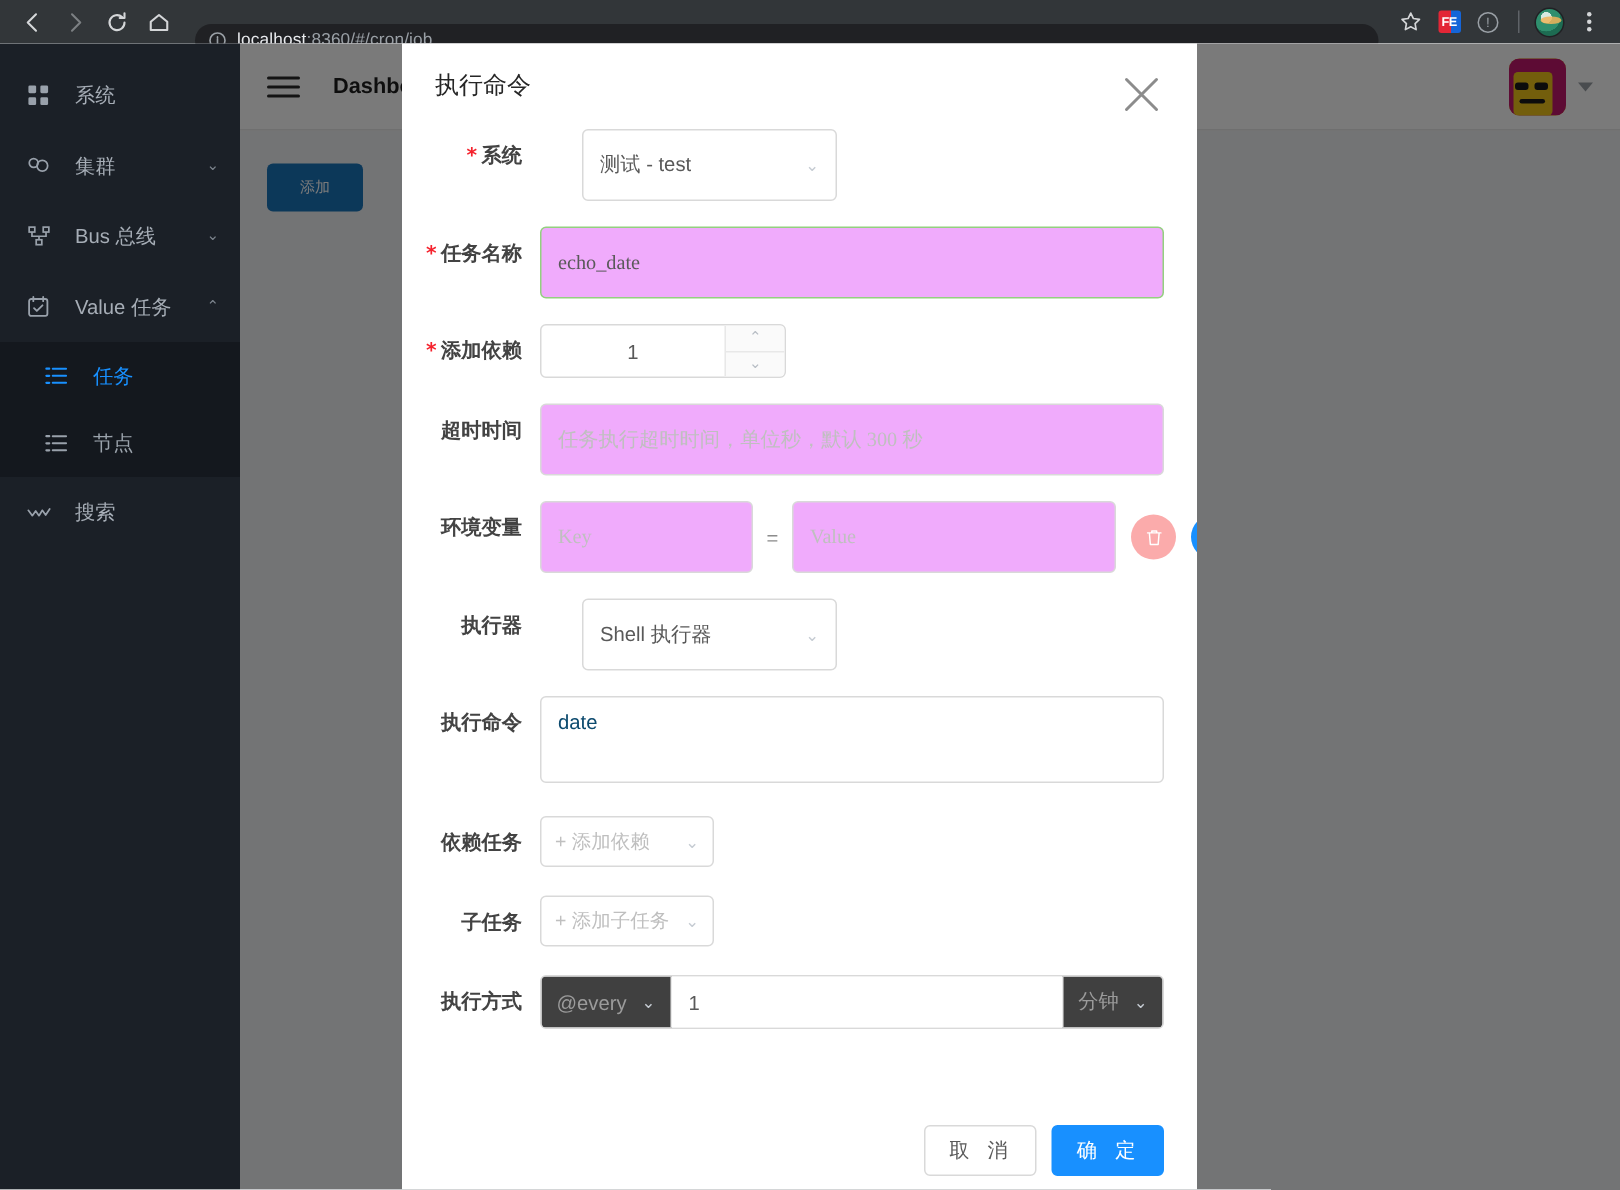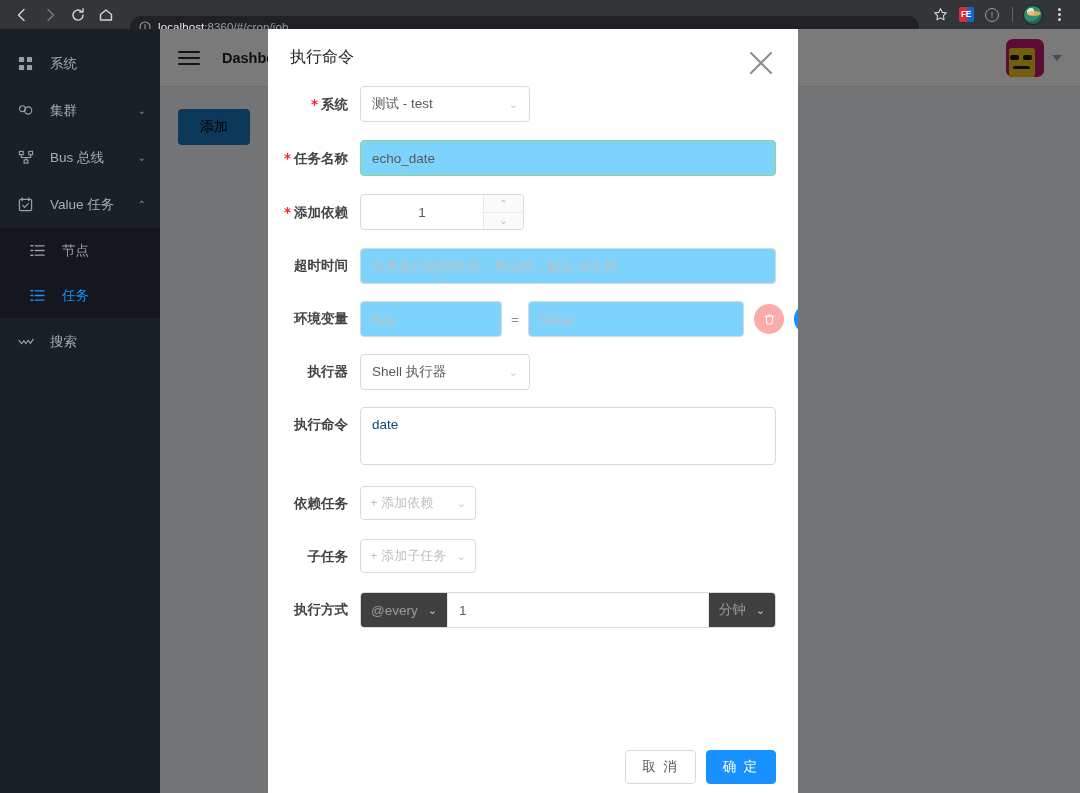--- a/index.html
+++ b/index.html
@@ -109,22 +109,22 @@
   }
   .avatar-app .eye.l { left: 4px; }
   .avatar-app .eye.r { left: 17px; }
   .avatar-app .mouth {
     position: absolute; left: 7px; top: 27px; width: 17px; height: 3px; background: #1a1a1a; border-radius: 2px;
   }
   .caret-down { width: 0; height: 0; border-left: 5px solid transparent; border-right: 5px solid transparent; border-top: 6px solid #9aa0a6; }
 
   .content { padding: 22px 18px; }
   .btn-add {
-    background: #1b75bb; color: #000000; border: none; border-radius: 4px;
-    padding: 9px 22px; font-size: 14px; font-family: inherit;
+    background: #1b75bb; color: #ffffff; border: none; border-radius: 4px;
+    padding: 9px 22px; font-size: 10px; font-family: inherit;
   }
 
   
   .mask {
     position: absolute; top: 0; left: 160px; width: 920px; height: 764px;
     background: rgba(0,0,0,0.52); z-index: 50;
   }
   .modal {
     position: absolute; top: 29px; left: 268px; width: 530px; height: 764px;
     background: #ffffff; z-index: 60;
@@ -141,31 +141,32 @@
   .form-row { display: flex; align-items: flex-start; margin-bottom: 17px; padding: 0 22px 0 0; }
   .form-label {
     width: 92px; min-width: 92px; text-align: right; padding-right: 12px;
     font-size: 13.5px; color: #434343; line-height: 36px; white-space: nowrap;
     font-weight: bold;
   }
   .form-label .req { color: #f5222d; margin-right: 3px; font-family: "DejaVu Sans", sans-serif; }
   .form-ctrl { flex: 1; }
 
   .inp {
-    width: 100%; height: 36px; border: 1px solid #d9d9d9; border-radius: 4px;
-    background: #7dd3fc; padding: 0 11px; font-size: 13.5px; color: #595959;
-    font-family: Liberation Sans, sans-serif; outline: none;
+    width: 100%; height: 48px; border: 1px solid #d9d9d9; border-radius: 4px;
+    background: #f0abfc; padding: 0 11px; font-size: 13.5px; color: #595959;
+    font-family: Liberation Serif, serif; outline: none;
   }
   .inp::placeholder { color: #bfbfbf; }
   .inp.valid { border-color: #93d07f; }
 
   .select {
-    height: 36px; border: 1px solid #d9d9d9; border-radius: 4px; background: #fff;
+    height: 48px; border: 1px solid #d9d9d9; border-radius: 4px; background: #fff;
     display: flex; align-items: center; padding: 0 11px; font-size: 13.5px; color: #595959;
     position: relative;
+    margin-left: 28px;
   }
   .select .sel-val { flex: 1; white-space: nowrap; }
   .select .chev { color: #c6ccd3; font-size: 11px; margin-left: 10px; }
   .select.w-170 { width: 170px; }
 
   .stepper {
     width: 164px; height: 36px; display: flex; border: 1px solid #d9d9d9; border-radius: 4px;
     overflow: hidden; background: #fff;
   }
   .stepper .sv {
@@ -212,21 +213,21 @@
   .group .gpost { border-left: 1px solid #e8e8e8; }
   .group .gpre .chev, .group .gpost .chev { color: #c6ccd3; font-size: 11px; margin-left: 10px; }
   .group .gmid { flex: 1; display: flex; align-items: center; padding: 0 11px; font-size: 13.5px; color: #595959; background: #fff; }
 
   .modal-foot {
     padding: 14px 22px 0 22px; display: flex; justify-content: flex-end; gap: 10px;
     height: 57px;
   }
   .btn {
     height: 34px; min-width: 70px; border-radius: 4px; font-size: 13.5px;
-    font-family: Liberation Serif, serif; border: 1px solid #d9d9d9; background: #fff; color: #595959;
+    font-family: Liberation Mono, monospace; border: 1px solid #d9d9d9; background: #fff; color: #595959;
     padding: 0 16px; letter-spacing: 2px;
   }
   .btn.primary { background: #1890ff; border-color: #1890ff; color: #fff; }
 </style>
 </head>
 <body>
 
 <div class="screen">
 
   <div class="browser-bar">
@@ -334,37 +335,37 @@
               <rect x="1.5" y="2.5" width="13" height="12" rx="1.5" fill="none" stroke="#99a1ab" stroke-width="1.3"></rect>
               <path d="M4.5 1v3M11.5 1v3" stroke="#99a1ab" stroke-width="1.3" stroke-linecap="round"></path>
               <path d="M5 9l2 2 4-4" fill="none" stroke="#99a1ab" stroke-width="1.3" stroke-linecap="round" stroke-linejoin="round"></path>
             </svg>
         </span>
         <span class="si-label">Value 任务</span>
         <span class="si-arrow">⌃</span>
       </div>
 
       <div class="submenu">
+        <div class="sub-item active">
+          <span class="si-ic">
+            <svg width="15" height="15" viewBox="0 0 16 16">
+                <path d="M1 3h2M1 8h2M1 13h2" stroke="#1890ff" stroke-width="1.6" stroke-linecap="round"></path>
+                <path d="M5.5 3H15M5.5 8H15M5.5 13H15" stroke="#1890ff" stroke-width="1.4" stroke-linecap="round"></path>
+              </svg>
+          </span>
+          <span>任务</span>
+        </div>
         <div class="sub-item">
           <span class="si-ic">
             <svg width="15" height="15" viewBox="0 0 16 16">
                 <path d="M1 3h2M1 8h2M1 13h2" stroke="#99a1ab" stroke-width="1.6" stroke-linecap="round"></path>
                 <path d="M5.5 3H15M5.5 8H15M5.5 13H15" stroke="#99a1ab" stroke-width="1.4" stroke-linecap="round"></path>
               </svg>
           </span>
           <span>节点</span>
-        </div>
-        <div class="sub-item active">
-          <span class="si-ic">
-            <svg width="15" height="15" viewBox="0 0 16 16">
-                <path d="M1 3h2M1 8h2M1 13h2" stroke="#1890ff" stroke-width="1.6" stroke-linecap="round"></path>
-                <path d="M5.5 3H15M5.5 8H15M5.5 13H15" stroke="#1890ff" stroke-width="1.4" stroke-linecap="round"></path>
-              </svg>
-          </span>
-          <span>任务</span>
         </div>
       </div>
 
       <div class="side-item">
         <span class="si-ic">
           <svg width="16" height="14" viewBox="0 0 18 14">
               <path d="M1 5l3 4 2.5-3.5L9 9l2.5-4L14 8.5 17 4" fill="none" stroke="#99a1ab" stroke-width="1.3" stroke-linecap="round" stroke-linejoin="round"></path>
             </svg>
         </span>
         <span class="si-label">搜索</span>

